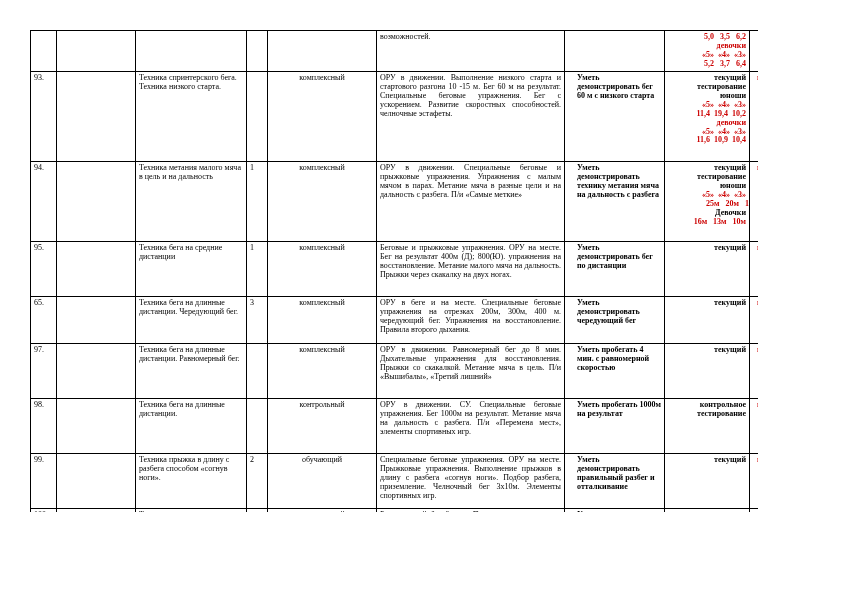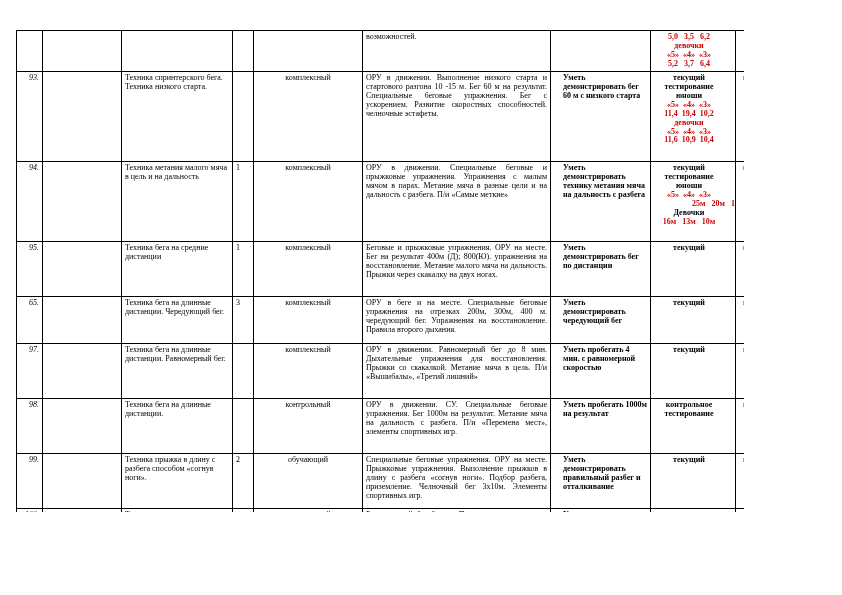--- a/index.html
+++ b/index.html
@@ -6,43 +6,43 @@
   html, body { margin: 0; padding: 0; }
   body {
     width: 842px; height: 595px;
     background: #ffffff;
     position: relative;
     font-family: "Liberation Serif", serif;
     color: #000;
   }
   .sheet {
     position: absolute;
-    left: 16px; top: 30px;
+    left: 30px; top: 30px;
     width: 728px; height: 482px;
     overflow: hidden;
   }
   table {
     border-collapse: collapse;
     table-layout: fixed;
     width: 768px;
   }
   td {
     border: 1px solid #000;
     vertical-align: top;
     padding: 2px 3px;
     font-size: 8px;
     line-height: 1.12;
     overflow: hidden;
     word-wrap: break-word;
   }
-  td.c-num   { text-align: right; font-style: italic; }
+  td.c-num   { text-align: left; }
   td.c-type  { text-align: center; }
   td.c-content { text-align: justify; }
   td.c-req   { font-weight: bold; padding-left: 12px; }
-  td.c-control { text-align: center; font-weight: bold; padding-left: 1px; padding-right: 9px; }
+  td.c-control { text-align: right; font-weight: bold; padding-left: 1px; padding-right: 3px; }
   td.c-month { text-align: right; font-weight: bold; }
   .control-line { white-space: pre; }
 </style>
 </head>
 <body>
 
 <div class="page">
   <div class="sheet">
     <table>
       <colgroup>

